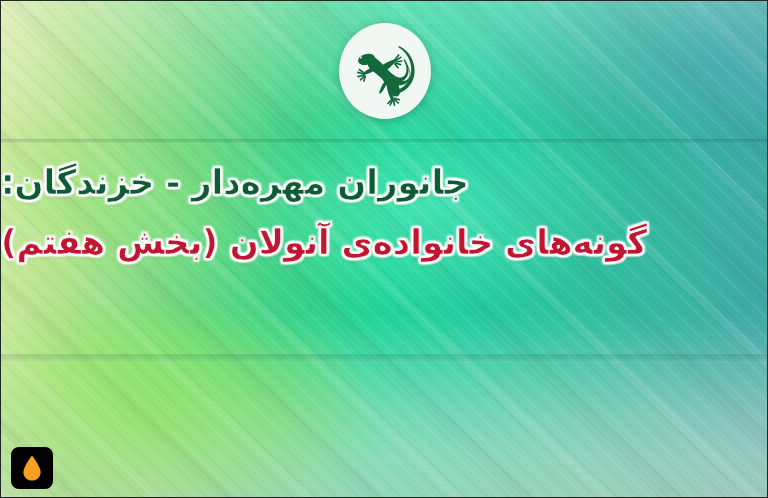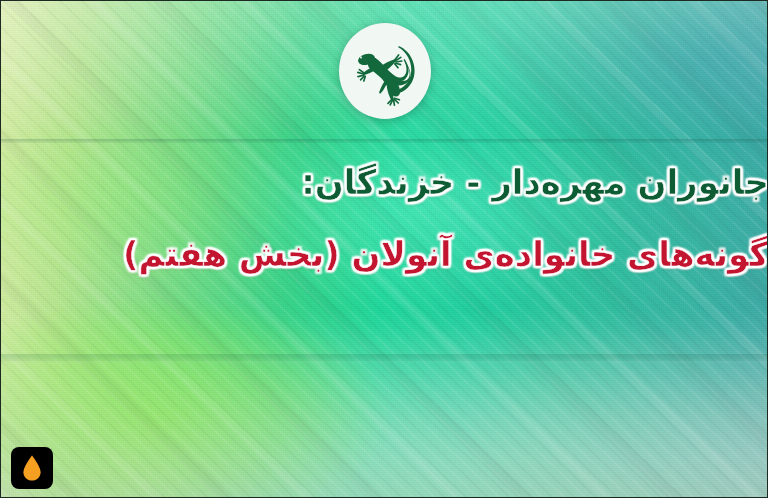--- a/index.html
+++ b/index.html
@@ -145,21 +145,21 @@
     justify-content: center;
   }
   #gecko-badge svg { display: block; }
 
   
   #title-block {
     position: absolute;
     left: 0;
     top: 160px;
     width: 768px;
-    text-align: right;
+    text-align: left;
     direction: rtl;
   }
 
   .title-line {
     margin: 0;
     padding: 0;
     font-weight: bold;
     line-height: 1.24;
     white-space: nowrap;
     direction: rtl;
@@ -173,21 +173,21 @@
     -webkit-text-stroke: 0.6px #ffffff;
     text-shadow:
       -2px 0 2px #ffffff,  2px 0 2px #ffffff,
        0 -2px 2px #ffffff,  0 2px 2px #ffffff,
       -2px -2px 2px #ffffff, 2px -2px 2px #ffffff,
       -2px 2px 2px #ffffff, 2px 2px 2px #ffffff,
        0 2px 4px rgba(0,50,30,0.30);
   }
 
   #title-line-2 {
-    margin-top: 30px;
+    margin-top: 18px;
     font-size: 34px;
     color: #c31430;
     -webkit-text-stroke: 0.6px #ffffff;
     text-shadow:
       -2px 0 2px #ffffff,  2px 0 2px #ffffff,
        0 -2px 2px #ffffff,  0 2px 2px #ffffff,
       -2px -2px 2px #ffffff, 2px -2px 2px #ffffff,
       -2px 2px 2px #ffffff, 2px 2px 2px #ffffff,
        0 2px 4px rgba(80,0,10,0.22);
   }

